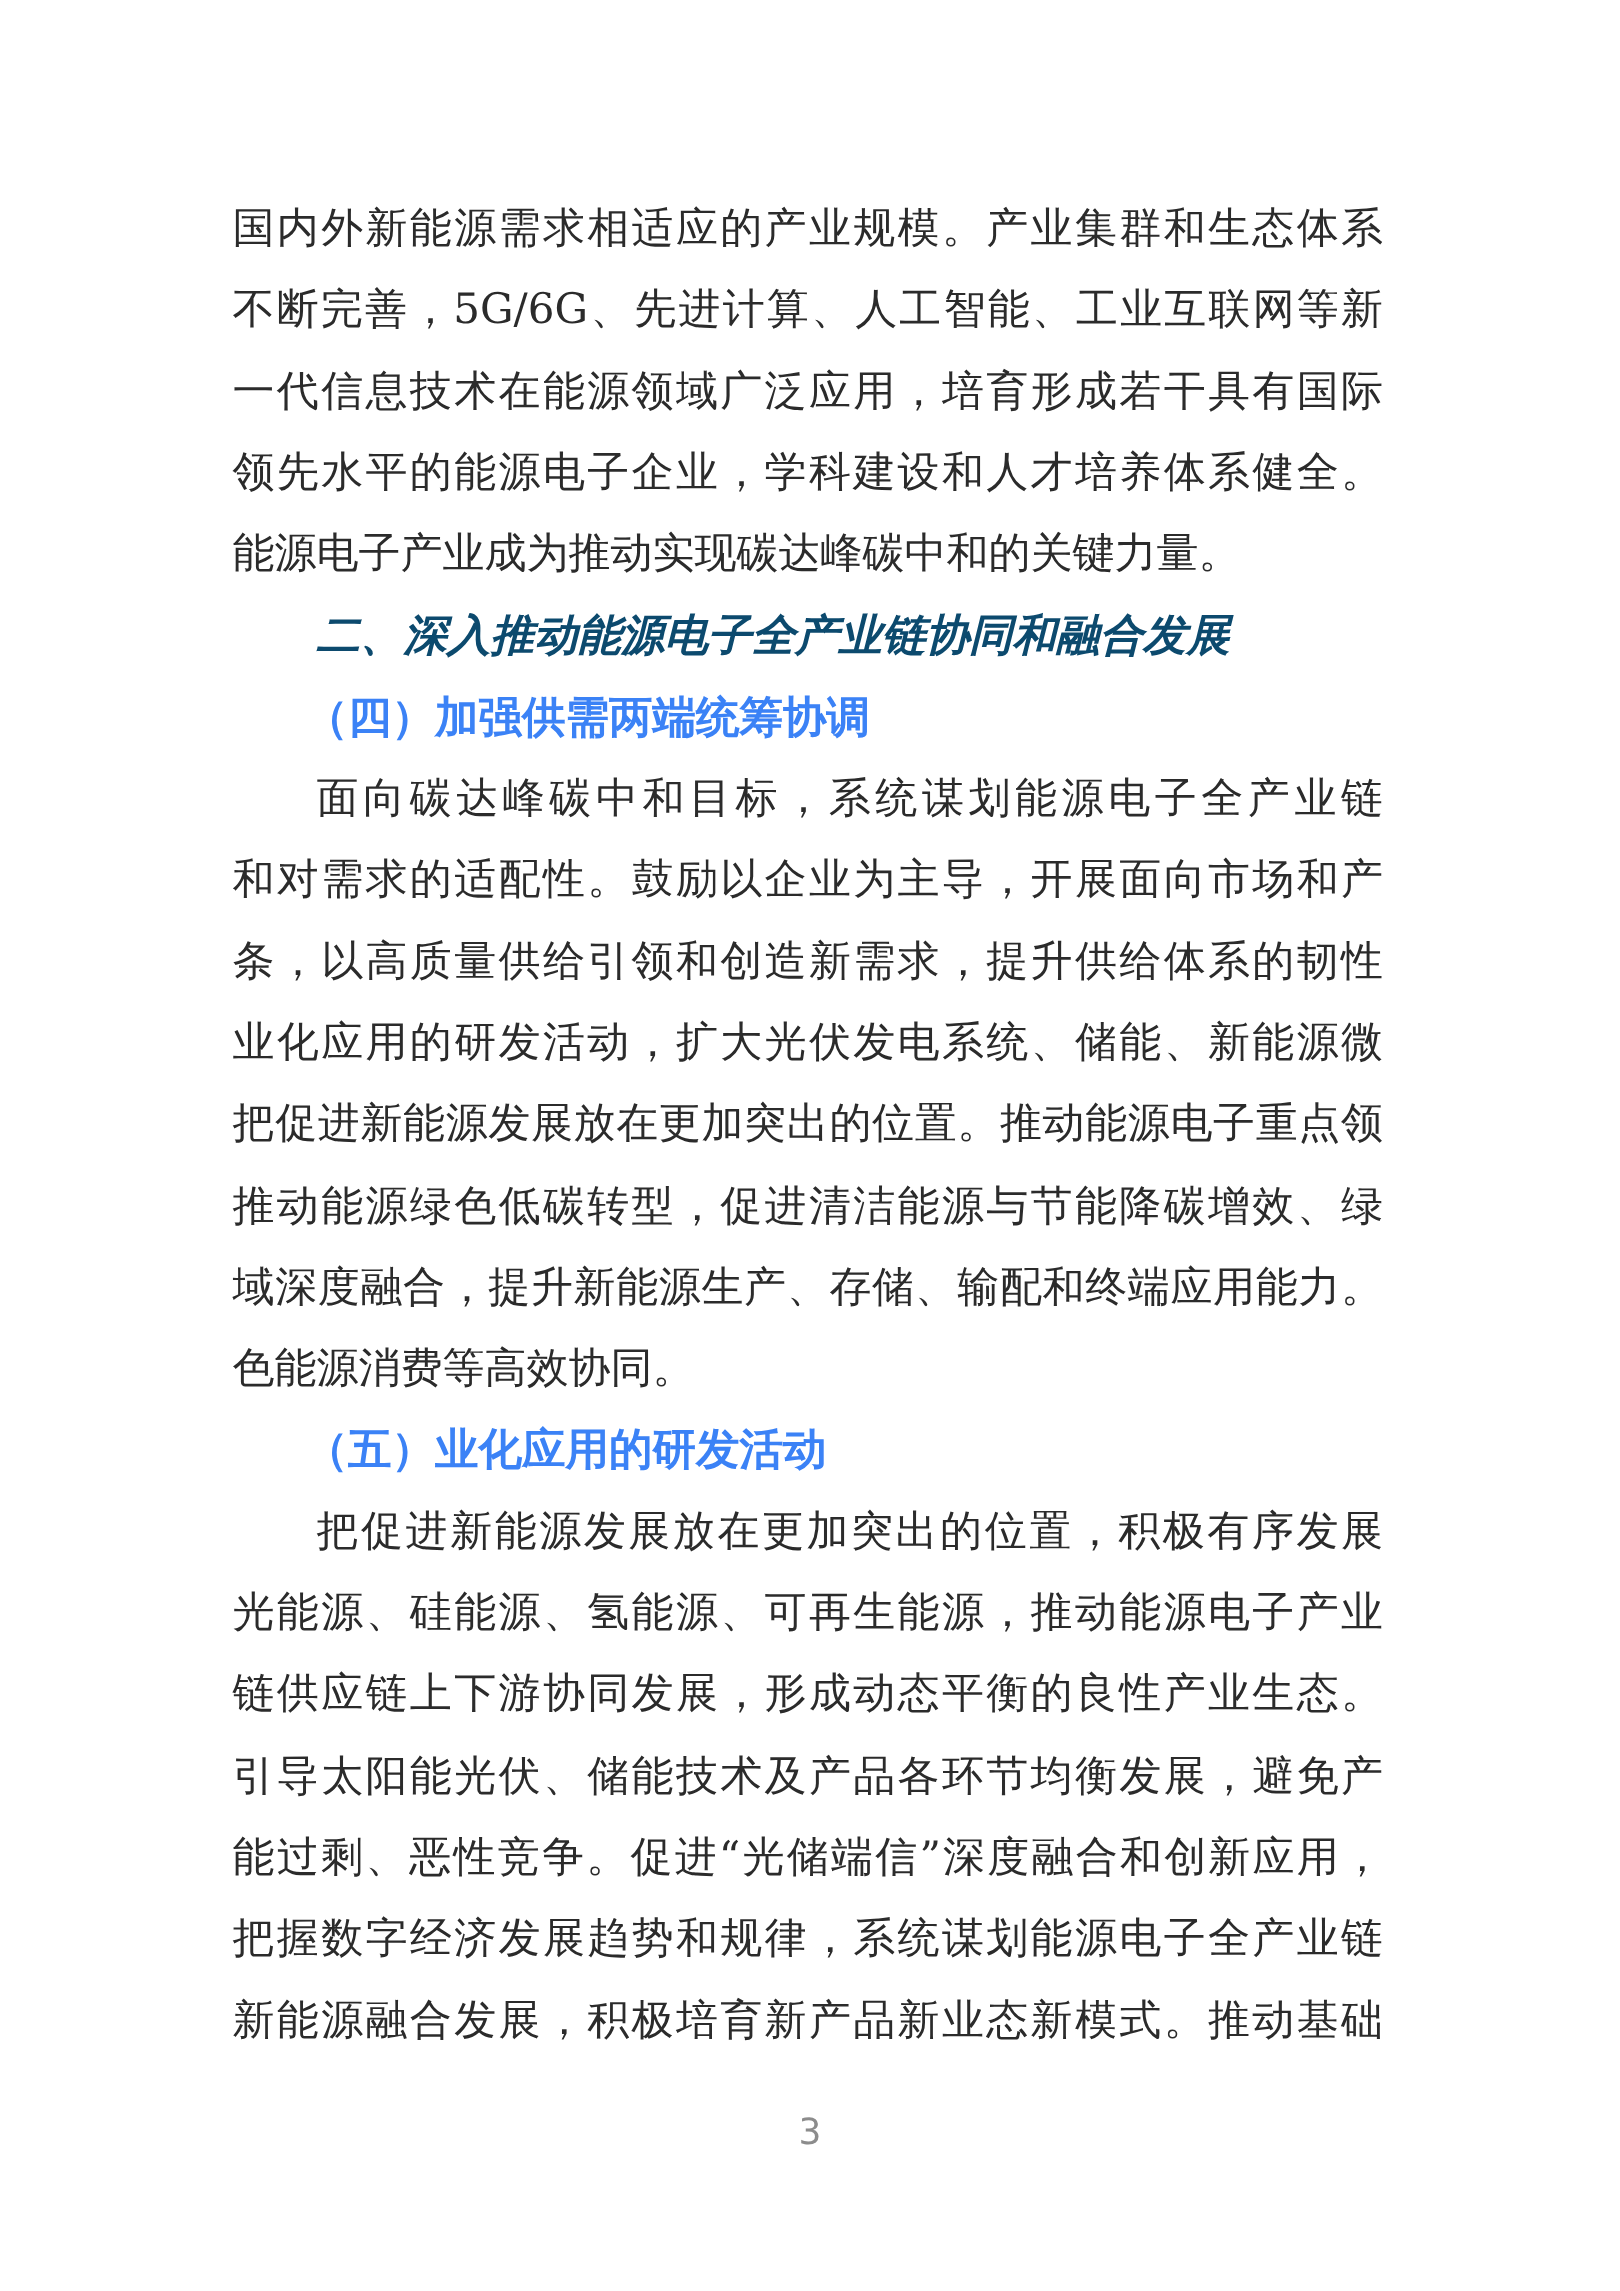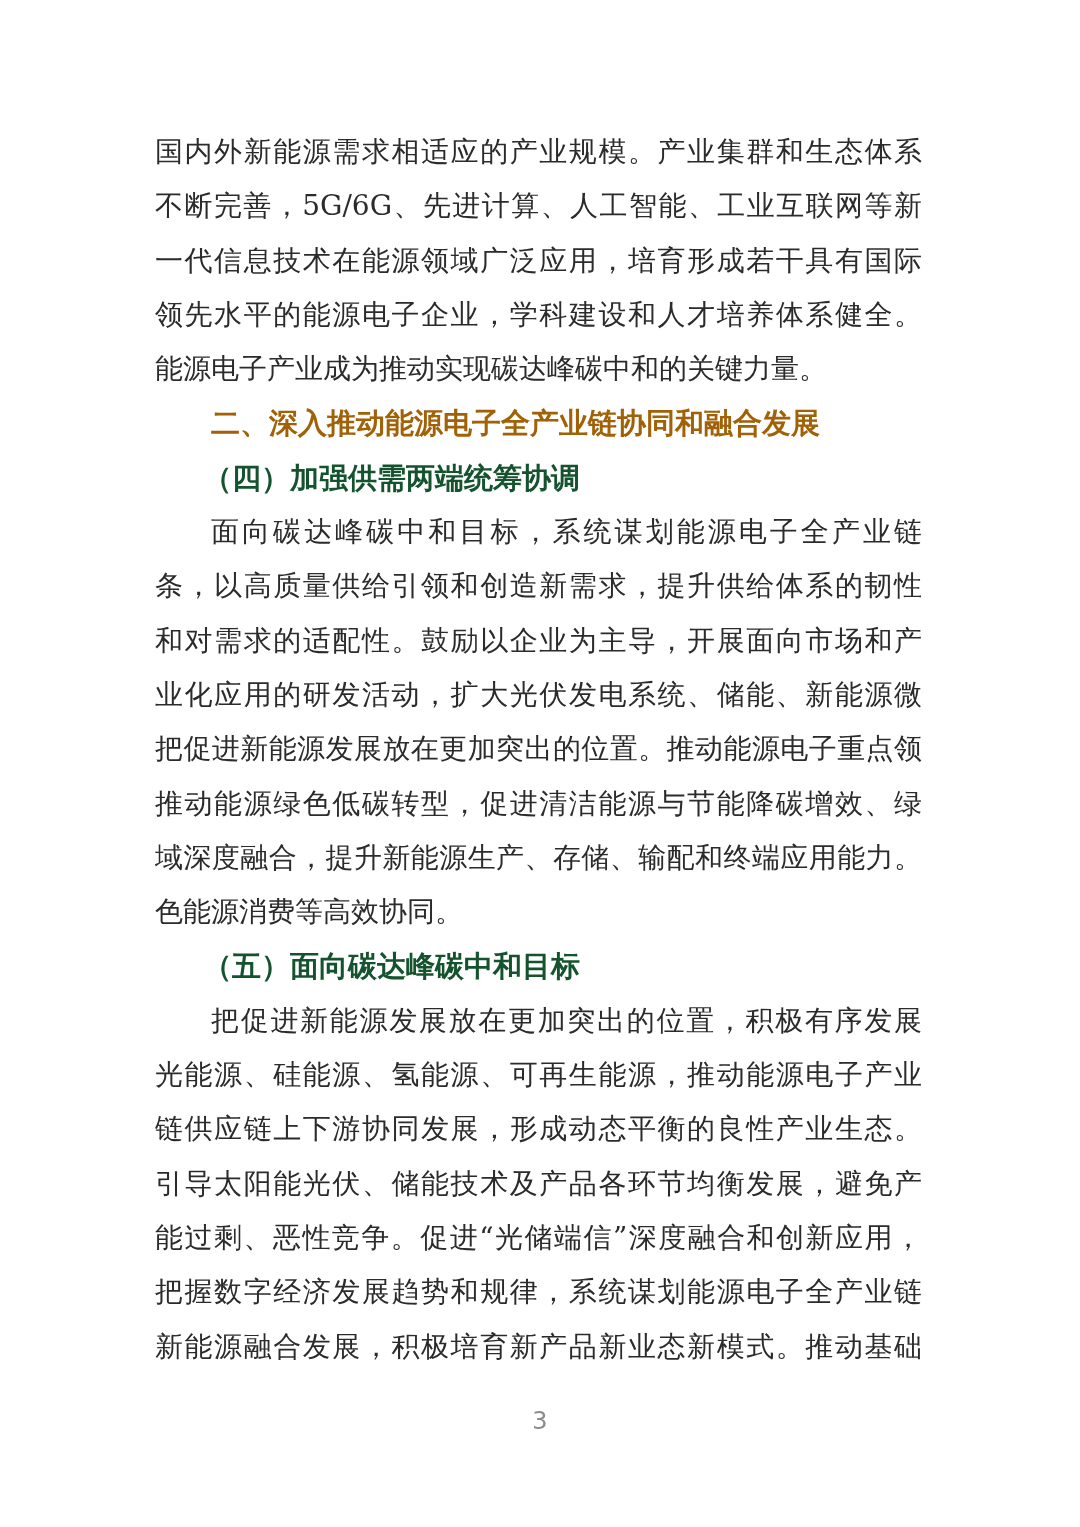--- a/index.html
+++ b/index.html
@@ -42,28 +42,29 @@
   }
   
   .indent {
     text-indent: 56px;
   }
   
   .h1 {
     font-family: "DejaVu Sans", "Liberation Sans", sans-serif;
     font-weight: bold;
     font-size: 29px;
-    color: #a16207;
+    color: #0c4a6e;
     text-indent: 56px;
+    font-style: italic;
   }
   
   .h2 {
     font-weight: bold;
     font-size: 29px;
-    color: #14532d;
+    color: #3b82f6;
     text-indent: 48px;
   }
   .page-number {
     position: absolute;
     top: 1405px;
     left: 0;
     width: 100%;
     text-align: center;
     font-family: "DejaVu Sans", "Liberation Sans", sans-serif;
     font-size: 24px;
@@ -77,28 +78,28 @@
 <div class="page">
   <div class="content">
     <div class="line fill">国内外新能源需求相适应的产业规模。产业集群和生态体系</div>
     <div class="line fill">不断完善，5G/6G、先进计算、人工智能、工业互联网等新</div>
     <div class="line fill">一代信息技术在能源领域广泛应用，培育形成若干具有国际</div>
     <div class="line fill">领先水平的能源电子企业，学科建设和人才培养体系健全。</div>
     <div class="line para-end">能源电子产业成为推动实现碳达峰碳中和的关键力量。</div>
     <div class="line h1 para-end">二、深入推动能源电子全产业链协同和融合发展</div>
     <div class="line h2 para-end">（四）加强供需两端统筹协调</div>
     <div class="line fill indent">面向碳达峰碳中和目标，系统谋划能源电子全产业链</div>
+    <div class="line fill">和对需求的适配性。鼓励以企业为主导，开展面向市场和产</div>
     <div class="line fill">条，以高质量供给引领和创造新需求，提升供给体系的韧性</div>
-    <div class="line fill">和对需求的适配性。鼓励以企业为主导，开展面向市场和产</div>
     <div class="line fill">业化应用的研发活动，扩大光伏发电系统、储能、新能源微</div>
     <div class="line fill">把促进新能源发展放在更加突出的位置。推动能源电子重点领</div>
     <div class="line fill">推动能源绿色低碳转型，促进清洁能源与节能降碳增效、绿</div>
     <div class="line fill">域深度融合，提升新能源生产、存储、输配和终端应用能力。</div>
     <div class="line para-end">色能源消费等高效协同。</div>
-    <div class="line h2 para-end">（五）面向碳达峰碳中和目标</div>
+    <div class="line h2 para-end">（五）业化应用的研发活动</div>
     <div class="line fill indent">把促进新能源发展放在更加突出的位置，积极有序发展</div>
     <div class="line fill">光能源、硅能源、氢能源、可再生能源，推动能源电子产业</div>
     <div class="line fill">链供应链上下游协同发展，形成动态平衡的良性产业生态。</div>
     <div class="line fill">引导太阳能光伏、储能技术及产品各环节均衡发展，避免产</div>
     <div class="line fill">能过剩、恶性竞争。促进“光储端信”深度融合和创新应用，</div>
     <div class="line fill">把握数字经济发展趋势和规律，系统谋划能源电子全产业链</div>
     <div class="line fill">新能源融合发展，积极培育新产品新业态新模式。推动基础</div>
   </div>
   <div class="page-number">3</div>
 </div>

